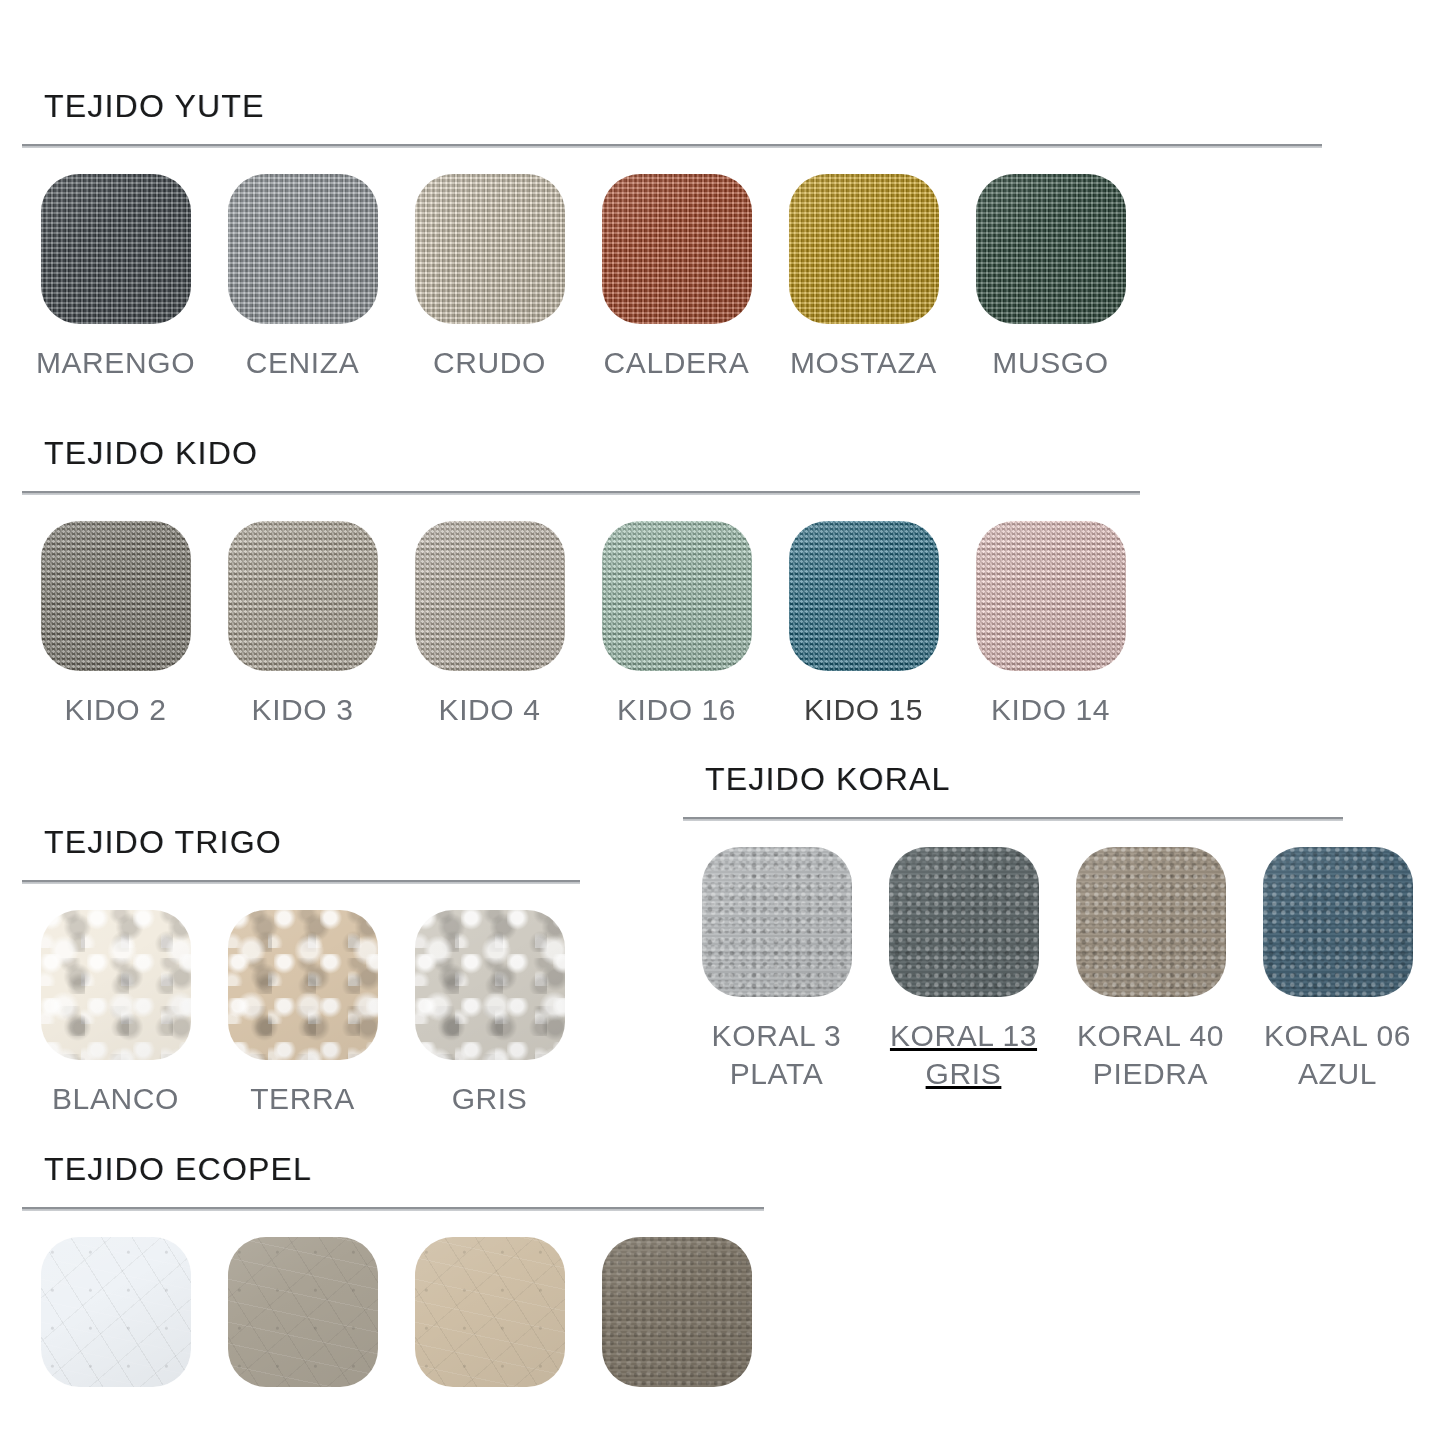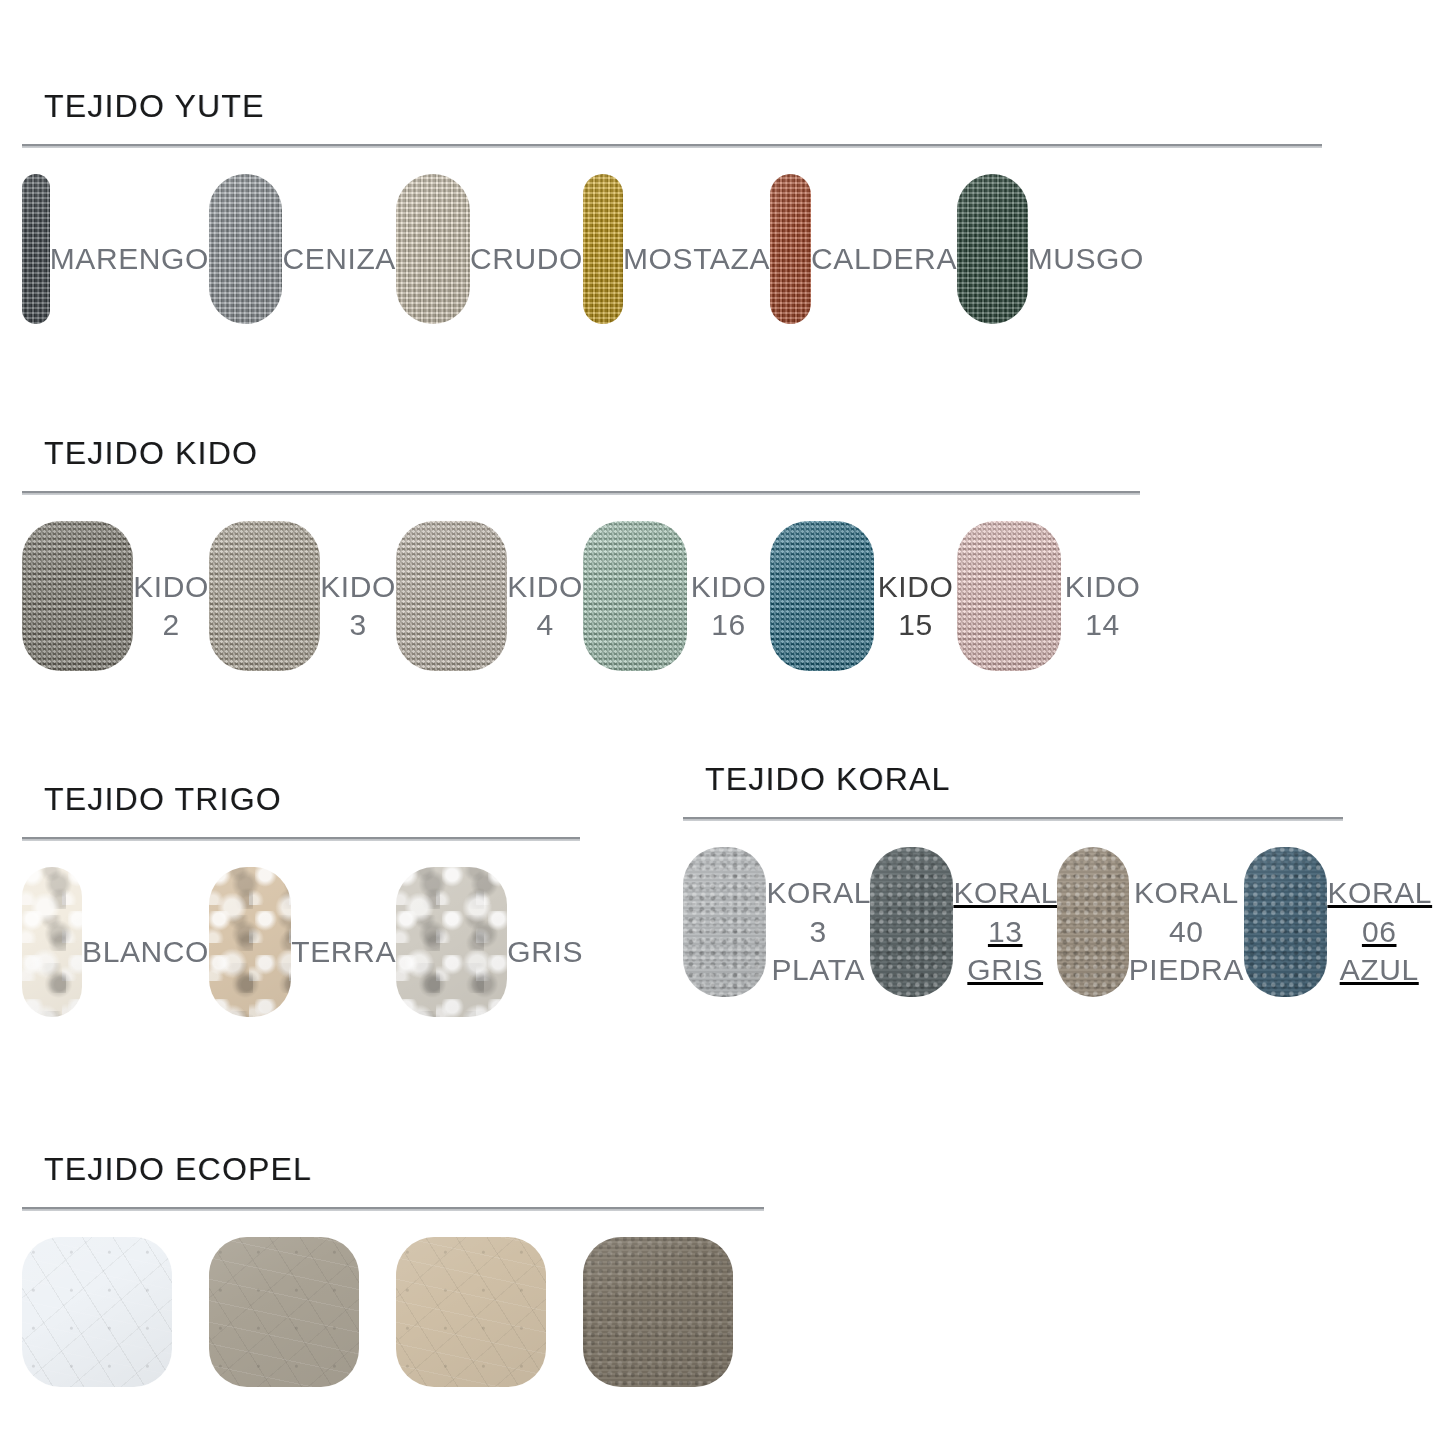--- a/index.html
+++ b/index.html
@@ -40,21 +40,21 @@
         #8d9196 0%, #8d9196 45%, #b9bcc0 46%, #cfd2d5 100%);
   }
 
   
   .swatch-row {
     display: flex;
     margin-top: 26px;
   }
   .swatch-cell {
     display: flex;
-    flex-direction: row;
+    flex-direction: column;
     align-items: center;
   }
   .swatch {
     border-radius: 38px;
     position: relative;
     overflow: hidden;
     background-repeat: repeat;
   }
   .swatch::after {
     content:"";
@@ -143,26 +143,26 @@
         </div>
         <div class="swatch-cell" style="width: 187px;">
           <div class="swatch tex-yute" style="width: 150px; height: 150px; background-color: rgb(154, 161, 166);"></div>
           <div class="swatch-label" style="color: rgb(111, 115, 122);">CENIZA</div>
         </div>
         <div class="swatch-cell" style="width: 187px;">
           <div class="swatch tex-yute" style="width: 150px; height: 150px; background-color: rgb(222, 211, 189);"></div>
           <div class="swatch-label" style="color: rgb(111, 115, 122);">CRUDO</div>
         </div>
         <div class="swatch-cell" style="width: 187px;">
+          <div class="swatch tex-yute" style="width: 150px; height: 150px; background-color: rgb(176, 72, 38);"></div>
+          <div class="swatch-label" style="color: rgb(111, 115, 122);">CALDERA</div>
+        </div>
+        <div class="swatch-cell" style="width: 187px;">
           <div class="swatch tex-yute" style="width: 150px; height: 150px; background-color: rgb(207, 163, 23);"></div>
           <div class="swatch-label" style="color: rgb(111, 115, 122);">MOSTAZA</div>
-        </div>
-        <div class="swatch-cell" style="width: 187px;">
-          <div class="swatch tex-yute" style="width: 150px; height: 150px; background-color: rgb(176, 72, 38);"></div>
-          <div class="swatch-label" style="color: rgb(111, 115, 122);">CALDERA</div>
         </div>
         <div class="swatch-cell" style="width: 187px;">
           <div class="swatch tex-yute" style="width: 150px; height: 150px; background-color: rgb(45, 76, 61);"></div>
           <div class="swatch-label" style="color: rgb(111, 115, 122);">MUSGO</div>
         </div>
       </div>
     </div>
     <div class="section" style="left: 22px; top: 437px;">
       <div class="section-title" style="padding-left: 22px;">TEJIDO KIDO</div>
       <div class="divider" style="width: 1118px;"></div>
@@ -186,21 +186,21 @@
         <div class="swatch-cell" style="width: 187px;">
           <div class="swatch tex-kido" style="width: 150px; height: 150px; background-color: rgb(31, 107, 133);"></div>
           <div class="swatch-label" style="color: #404040;">KIDO 15</div>
         </div>
         <div class="swatch-cell" style="width: 187px;">
           <div class="swatch tex-kido" style="width: 150px; height: 150px; background-color: rgb(237, 197, 194);"></div>
           <div class="swatch-label" style="color: rgb(111, 115, 122);">KIDO 14</div>
         </div>
       </div>
     </div>
-    <div class="section" style="left: 22px; top: 783px;">
+    <div class="section" style="left: 22px; top: 826px;">
       <div class="section-title" style="padding-left: 22px;">TEJIDO TRIGO</div>
       <div class="divider" style="width: 558px;"></div>
       <div class="swatch-row">
         <div class="swatch-cell" style="width: 187px;">
           <div class="swatch tex-trigo" style="width: 150px; height: 150px; background-color: rgb(242, 236, 224);"></div>
           <div class="swatch-label" style="color: rgb(111, 115, 122);">BLANCO</div>
         </div>
         <div class="swatch-cell" style="width: 187px;">
           <div class="swatch tex-trigo" style="width: 150px; height: 150px; background-color: rgb(216, 197, 171);"></div>
           <div class="swatch-label" style="color: rgb(111, 115, 122);">TERRA</div>
@@ -223,21 +223,21 @@
         <div class="swatch-cell" style="width: 187px; text-decoration: underline;">
           <div class="swatch tex-koral" style="width: 150px; height: 150px; background-color: rgb(94, 103, 105);"></div>
           <div class="swatch-label" style="color: rgb(111, 115, 122);">KORAL 13
 GRIS</div>
         </div>
         <div class="swatch-cell" style="width: 187px;">
           <div class="swatch tex-koral" style="width: 150px; height: 150px; background-color: rgb(156, 144, 129);"></div>
           <div class="swatch-label" style="color: rgb(111, 115, 122);">KORAL 40
 PIEDRA</div>
         </div>
-        <div class="swatch-cell" style="width: 187px; text-decoration: underline;">
+        <div class="swatch-cell" style="width: 187px;">
           <div class="swatch tex-koral" style="width: 150px; height: 150px; background-color: rgb(69, 98, 116);"></div>
           <div class="swatch-label" style="color: rgb(111, 115, 122);">KORAL 06
 AZUL</div>
         </div>
       </div>
     </div>
     <div class="section" style="left: 22px; top: 1153px;">
       <div class="section-title" style="padding-left: 22px;">TEJIDO ECOPEL</div>
       <div class="divider" style="width: 742px;"></div>
       <div class="swatch-row">

